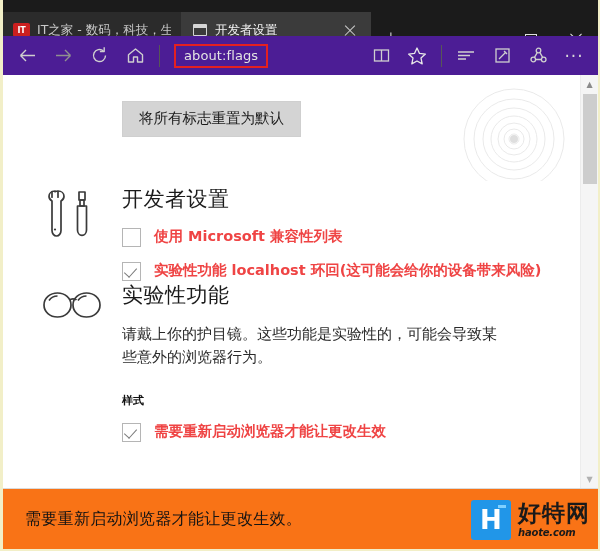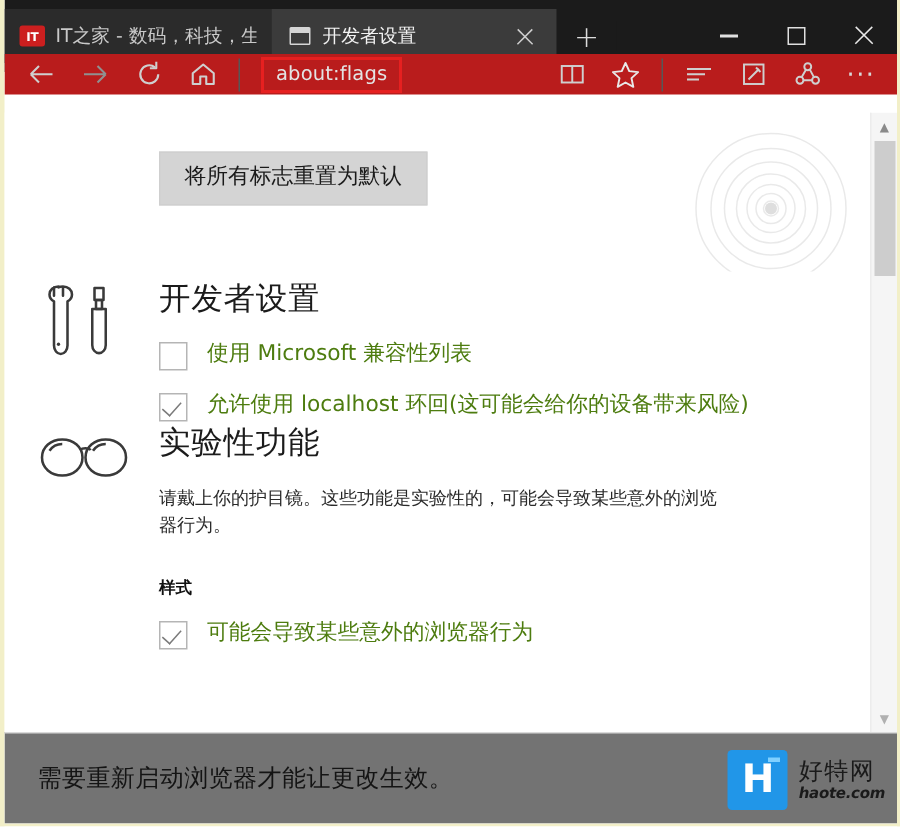--- a/index.html
+++ b/index.html
@@ -22,21 +22,21 @@
     overflow: hidden;
   }
 
   
   #tabstrip {
     position: absolute;
     top: 0; left: 0; right: 0;
     height: 48px;
     background: #1b1b1b;
     display: flex;
-    align-items: center;
+    align-items: flex-end;
   }
 
   .tab {
     display: flex;
     align-items: center;
     gap: 7px;
     padding: 0 10px;
     height: 36px;
     font-size: 12.5px;
     color: #c9c9c9;
@@ -120,22 +120,22 @@
     content: ""; position: absolute; left: 0; top: 7.3px;
     width: 16px; height: 1.4px; background: #e8e8e8;
   }
   .wc .closex::before { transform: rotate(45deg); }
   .wc .closex::after  { transform: rotate(-45deg); }
 
   
   #toolbar {
     position: absolute;
     top: 36px; left: 0; right: 0;
-    height: 27px;
-    background: #b91c1c;
+    height: 39px;
+    background: #4c1d95;
     display: flex;
     align-items: center;
     padding: 0 6px;
   }
   .tbtn {
     width: 36px; height: 34px;
     display: flex; align-items: center; justify-content: center;
     flex: 0 0 auto;
   }
   .tbtn svg { display: block; }
@@ -182,21 +182,21 @@
     right: 22px;
     top: 6px;
     width: 120px; height: 100px;
     pointer-events: none;
     opacity: 0.55;
   }
 
   #pagebody {
     position: absolute;
     top: 0; left: 0; right: 18px; bottom: 0;
-    padding: 26px 0 0 0;
+    padding: 26px 0 0 16px;
   }
 
   .reset-wrap { padding-left: 103px; }
   #reset-button {
     background: #d4d4d4;
     border: 1px solid #cfcfcf;
     color: #1a1a1a;
     font-size: 14.5px;
     padding: 9px 16px 10px 16px;
     font-family: "DejaVu Sans", "Liberation Sans", sans-serif;
@@ -237,26 +237,27 @@
     content: "";
     position: absolute;
     left: 4px; top: 2px;
     width: 6px; height: 11px;
     border: solid #7a7a7a;
     border-width: 0 1.4px 1.4px 0;
     transform: rotate(42deg);
   }
   .clabel {
     font-size: 14.5px;
-    color: #4d7c0f;
+    color: #ef4444;
     line-height: 1.25;
+    font-weight: bold;
   }
 
   .sec-desc {
-    font-size: 12px;
+    font-size: 15px;
     color: #2a2a2a;
     line-height: 1.55;
     margin-top: 14px;
     max-width: 380px;
   }
 
   .sub-title {
     font-size: 11px;
     color: #111;
     font-weight: bold;
@@ -292,21 +293,21 @@
     display: flex; align-items: center; justify-content: center;
     color: #b0b0b0;
     font-size: 8px;
   }
 
   
   #notifybar {
     position: absolute;
     left: 0; right: 0; bottom: 0;
     height: 61px;
-    background: #737373;
+    background: #f97316;
     border-top: 1px solid #dadada;
     display: flex;
     align-items: center;
     padding-left: 22px;
   }
   #notifytext {
     font-size: 16px;
     color: #141414;
     letter-spacing: 0.3px;
   }
@@ -341,23 +342,23 @@
   }
   #wm-logo::after {
     content: "";
     position: absolute;
     right: 5px; top: 5px;
     width: 8px; height: 3px;
     background: #7fd0ff;
   }
   #wm-textwrap { display: flex; flex-direction: column; line-height: 1; }
   #wm-cn {
-    font-size: 16px;
+    font-size: 23px;
     color: #1a1a1a;
-    font-weight: normal;
+    font-weight: bold;
     letter-spacing: 1px;
   }
   #wm-en {
     font-size: 10px;
     color: #1a1a1a;
     font-style: italic;
     font-weight: bold;
     margin-top: 3px;
     letter-spacing: -0.2px;
   }
@@ -512,21 +513,21 @@
         <div class="sec-body">
           <div class="sec-title">开发者设置</div>
 
           <div class="checkrow">
             <span class="cbox"></span>
             <span class="clabel">使用 Microsoft 兼容性列表</span>
           </div>
 
           <div class="checkrow">
             <span class="cbox checked"></span>
-            <span class="clabel">允许使用 localhost 环回(这可能会给你的设备带来风险)</span>
+            <span class="clabel">实验性功能 localhost 环回(这可能会给你的设备带来风险)</span>
           </div>
         </div>
       </div>
 
       <div class="section" style="">
 
         <svg class="sec-icon" viewBox="0 0 62 62">
           <g fill="none" stroke="#3a3a3a" stroke-width="1.7">
             <path d="M3 24c0-7 6-12 13.5-12S30 17 30 24s-6 12-13.5 12S3 31 3 24z"></path>
             <path d="M32 24c0-7 6-12 13.5-12S59 17 59 24s-6 12-13.5 12S32 31 32 24z"></path>
@@ -538,21 +539,21 @@
 
         <div class="sec-body">
           <div class="sec-title">实验性功能</div>
 
           <div class="sec-desc">请戴上你的护目镜。这些功能是实验性的，可能会导致某些意外的浏览器行为。</div>
 
           <div class="sub-title">样式</div>
 
           <div class="checkrow">
             <span class="cbox checked"></span>
-            <span class="clabel">可能会导致某些意外的浏览器行为</span>
+            <span class="clabel">需要重新启动浏览器才能让更改生效</span>
           </div>
         </div>
       </div>
     </div>
 
     <div id="scrollbar">
       <div id="sb-up">▲</div>
       <div id="sb-thumb"></div>
       <div id="sb-down">▼</div>
     </div>

